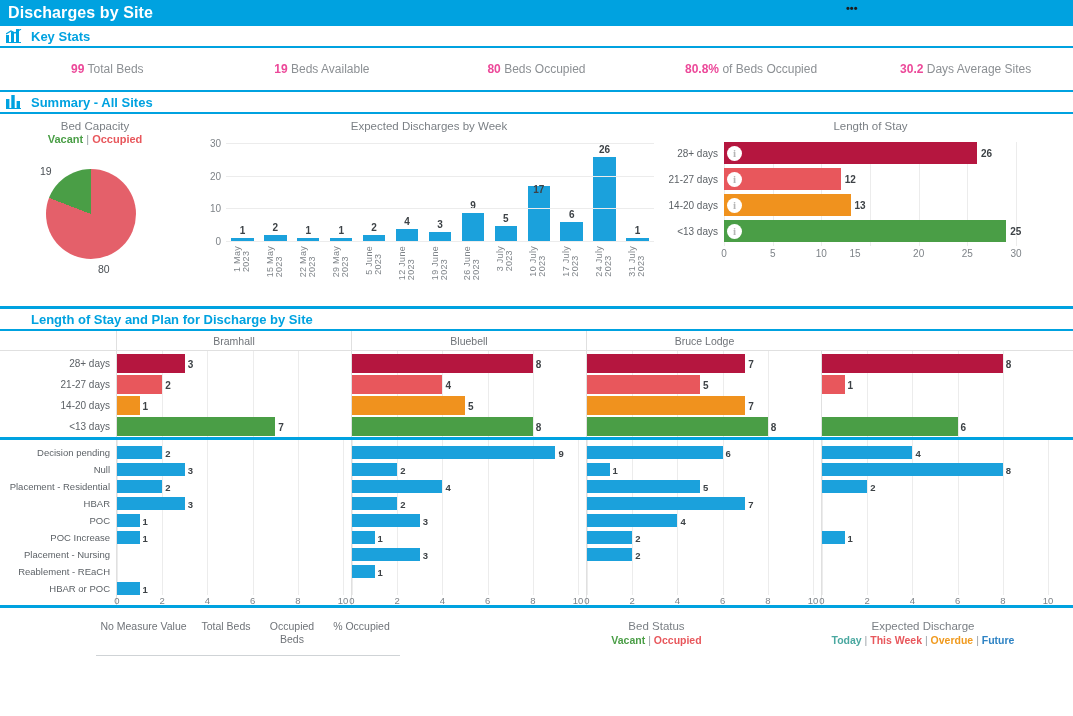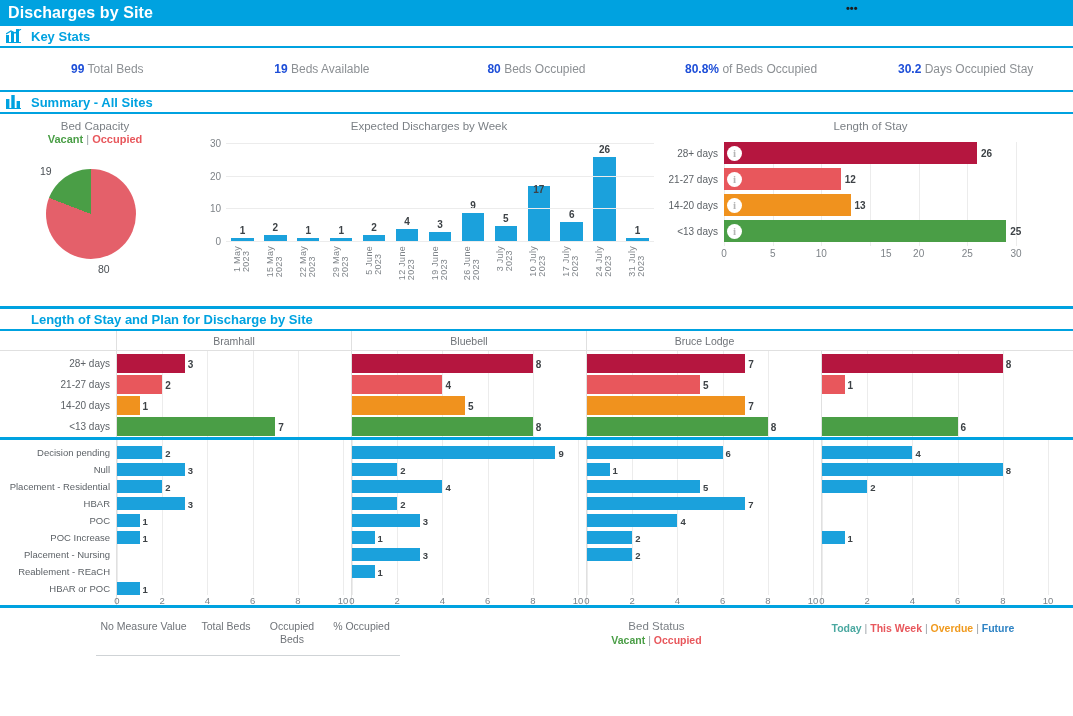--- a/index.html
+++ b/index.html
@@ -40,21 +40,21 @@
   .section-header .sh-title {
     color:#00a2e0; font-size:13px; font-weight:bold;
   }
 
   
   .keystats {
     height:44px; display:flex; align-items:center;
     border-bottom:2px solid #00a2e0;
   }
   .kstat { flex:1; text-align:center; font-size:12px; color:#8c9094; }
-  .kstat b { color:#1d4ed8; font-weight:bold; }
+  .kstat b { color:#ec4899; font-weight:bold; }
 
   
   .summary { display:flex; height:195px; border-bottom:3px solid #00a2e0;}
   .panel { position:relative; }
   .panel-title {
     text-align:center; font-size:11.5px; color:#7a7f84;
     padding-top:6px;
   }
   .panel-sub { text-align:center; font-size:11px; font-weight:bold; padding-top:1px;}
   .panel-sub .v { color:#4a9e46; }
@@ -195,21 +195,21 @@
     <div class="kstat">
       <b>80</b>
       <span>Beds Occupied</span>
     </div>
     <div class="kstat">
       <b>80.8%</b>
       <span>of Beds Occupied</span>
     </div>
     <div class="kstat">
       <b>30.2</b>
-      <span>Days Occupied Stay</span>
+      <span>Days Average Sites</span>
     </div>
   </div>
 
   <div class="section-header">
     <svg class="sh-icon" viewBox="0 0 16 14">
       <rect x="0" y="4" width="3.4" height="9" fill="#00a2e0"></rect>
       <rect x="5.3" y="0" width="3.4" height="13" fill="#00a2e0"></rect>
       <rect x="10.6" y="6" width="3.4" height="7" fill="#00a2e0"></rect>
       <rect x="0" y="13" width="15" height="1.2" fill="#00a2e0"></rect>
     </svg>
@@ -365,21 +365,21 @@
             <span class="los-lbl">&lt;13 days</span>
             <div class="los-bar" style="width: 282.267px; background: rgb(74, 158, 70);">
               <span class="los-info">i</span>
             </div>
             <span class="los-val" style="left: 286.267px;">25</span>
           </div>
           <div class="los-axis">
             <span class="los-tick" style="left: 0px;">0</span>
             <span class="los-tick" style="left: 48.6667px;">5</span>
             <span class="los-tick" style="left: 97.3333px;">10</span>
-            <span class="los-tick" style="left: 162px;">15</span>
+            <span class="los-tick" style="left: 131px;">15</span>
             <span class="los-tick" style="left: 194.667px;">20</span>
             <span class="los-tick" style="left: 243.333px;">25</span>
             <span class="los-tick" style="left: 292px;">30</span>
           </div>
         </div>
     </div>
   </div>
 
   <div class="section-header">
     <span class="sh-icon blank"></span>
@@ -695,20 +695,21 @@
     <div class="occ-mid">
       <div class="occ-head-main">Bed Status</div>
       <div class="occ-head-sub">
         <span class="c-green">Vacant</span>
         <span class="c-sep">|</span>
         <span class="c-red">Occupied</span>
       </div>
     </div>
 
     <div class="occ-right">
+      <div class="occ-head-main">Expected Discharge</div>
       <div class="occ-head-sub">
         <span class="c-teal">Today</span>
         <span class="c-sep">|</span>
         <span class="c-red">This Week</span>
         <span class="c-sep">|</span>
         <span class="c-orange">Overdue</span>
         <span class="c-sep">|</span>
         <span class="c-blue">Future</span>
       </div>
     </div>

